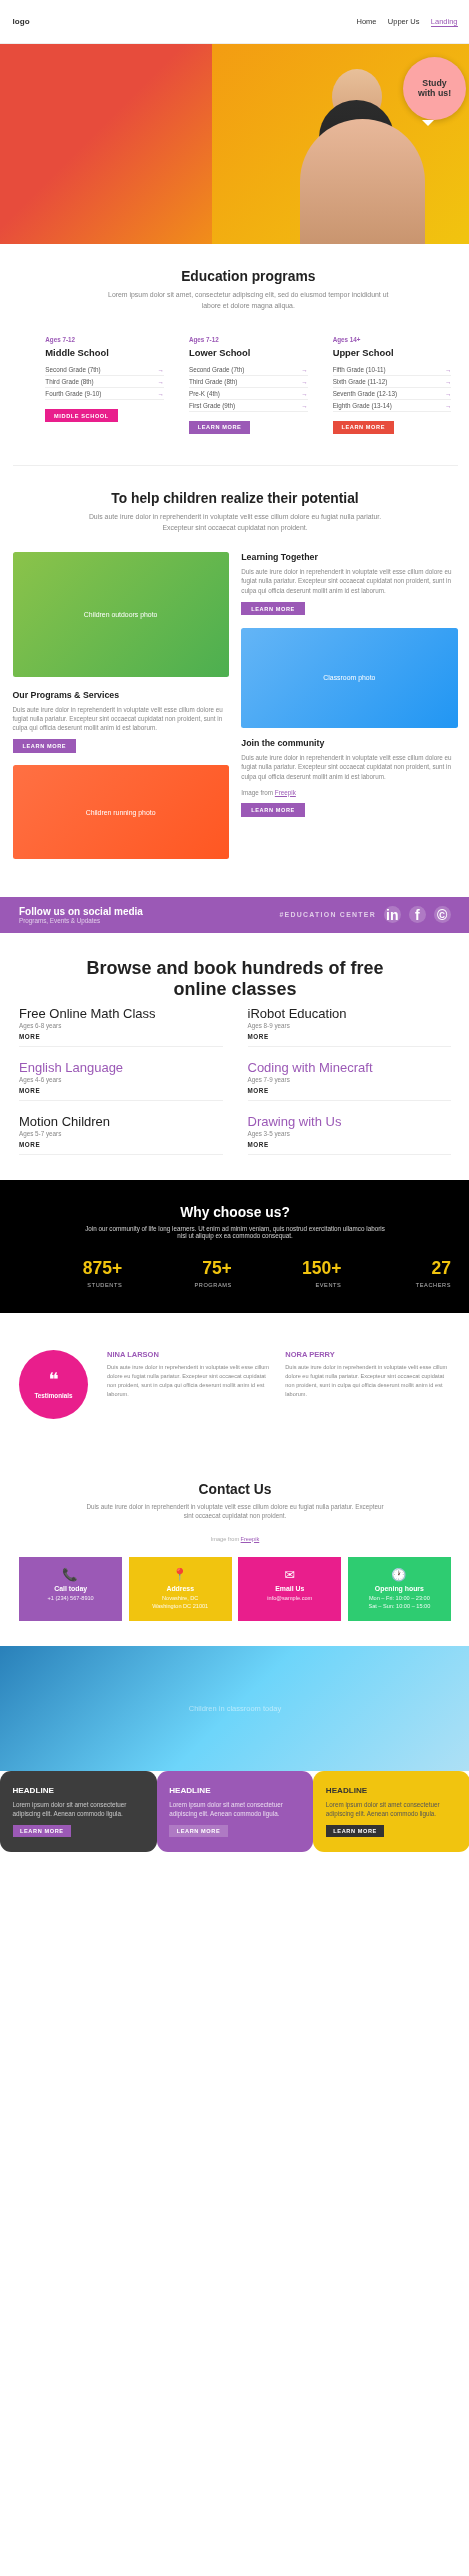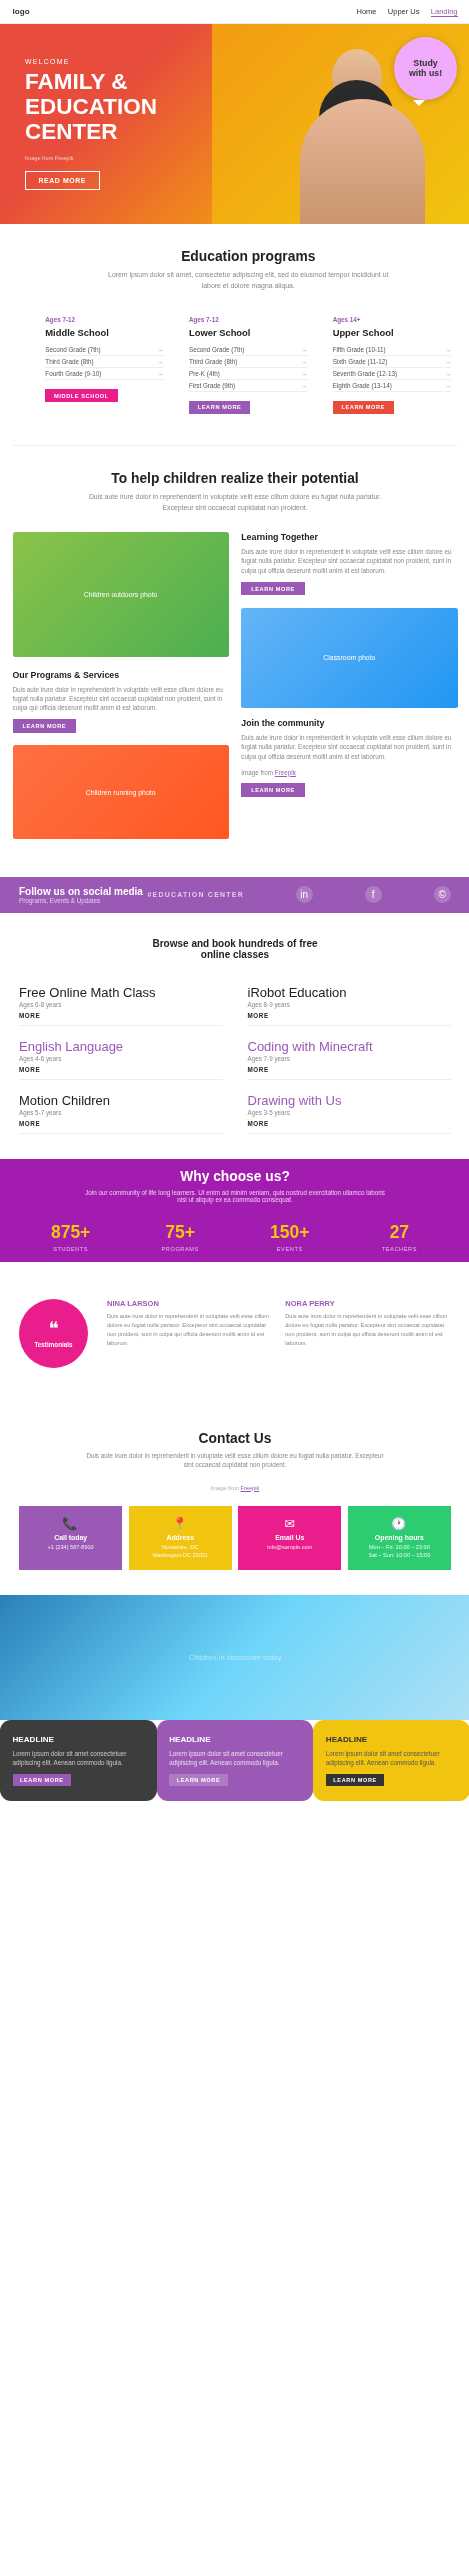--- a/index.html
+++ b/index.html
@@ -2,21 +2,21 @@
 <html style="font-size:10px"><head>
   <meta charset="utf-8">
   <style>
     * { margin: 0; padding: 0; box-sizing: border-box; }
     body { font-family: Arial, sans-serif; width: 470px; background: #fff; overflow-x: hidden; }
 
     
     nav {
       display: flex; align-items: center; justify-content: space-between;
       padding: 6.3px 12.5px; background: #fff; border-bottom: 0.6px solid #eee;
-      height: 24px;
+      height: 44px;
     }
     .nav-logo { font-weight: bold; font-size: 8.1px; color: #333; }
     .nav-links { display: flex; gap: 11.3px; }
     .nav-links a { font-size: 7.5px; color: #333; text-decoration: none; }
     .nav-links a.active { color: #9b59b6; border-bottom: 1.3px solid #9b59b6; }
 
     
     .hero {
       position: relative; height: 200px; overflow: hidden;
       display: flex; align-items: center;
@@ -35,22 +35,22 @@
     }
     .hero-welcome { font-size: 6.9px; letter-spacing: 1.3px; text-transform: uppercase; margin-bottom: 5px; }
     .hero-title { font-size: 22.5px; font-weight: 900; line-height: 1.1; text-transform: uppercase; margin-bottom: 10px; }
     .hero-image-credit { font-size: 5.6px; color: rgba(255,255,255,0.7); margin-bottom: 10px; }
     .hero-btn {
       display: inline-block; padding: 5px 12.5px; border: 1.3px solid #fff;
       color: #fff; font-size: 6.9px; font-weight: bold; text-decoration: none;
       letter-spacing: 0.6px; cursor: pointer; background: transparent;
     }
     .hero-bubble {
-      position: absolute; right: 13px; top: 12.5px; z-index: 4;
-      background: #f0abfc; border-radius: 50%; width: 63px; height: 63px;
+      position: absolute; right: 4px; top: 12.5px; z-index: 4;
+      background: #fca5a5; border-radius: 50%; width: 63px; height: 63px;
       display: flex; align-items: center; justify-content: center;
       text-align: center; font-weight: 900; font-size: 8.8px; color: #333;
       box-shadow: 0 1.3px 6.3px rgba(0,0,0,0.2);
     }
     .hero-bubble::after {
       content: ''; position: absolute; bottom: -6.3px; left: 19px;
       width: 0; height: 0;
       border-left: 6.3px solid transparent; border-right: 6.3px solid transparent;
       border-top: 6.3px solid #fff;
     }
@@ -100,39 +100,39 @@
       background: #9b59b6; padding: 8.8px 19px; display: flex;
       align-items: center; justify-content: space-between;
     }
     .social-left h3 { color: #fff; font-size: 10px; font-weight: 700; }
     .social-left p { color: rgba(255,255,255,0.7); font-size: 6.3px; }
     .social-right { display: flex; align-items: center; gap: 7.5px; }
     .social-tag { font-size: 6.9px; color: rgba(255,255,255,0.7); font-weight: bold; letter-spacing: 1.3px; }
     .social-icon {
       width: 17.5px; height: 17.5px; background: rgba(255,255,255,0.2);
       border-radius: 50%; display: flex; align-items: center; justify-content: center;
-      color: #fff; font-size: 10px; font-weight: normal; cursor: pointer; margin-left: 44px;
+      color: #fff; font-size: 14px; font-weight: bold; cursor: pointer;
     }
 
     
     .browse { background: #fff; padding: 25px 19px; }
-    .browse-title { text-align: center; font-size: 10px; font-weight: 700; color: #222; margin-bottom: 19px; }
+    .browse-title { text-align: center; font-size: 18px; font-weight: 700; color: #222; }
     .browse-grid { display: grid; grid-template-columns: 1fr 1fr; gap: 6.3px 25px; }
     .class-item { padding: 6.3px 0; border-bottom: 0.6px solid #eee; }
     .class-item h4 { font-size: 13px; font-weight: 400; color: #222; margin-bottom: 1.3px; }
     .class-item h4.purple { color: #9b59b6; }
     .class-item .age { font-size: 6.3px; color: #888; margin-bottom: 3.8px; }
     .class-more { font-size: 6.3px; font-weight: bold; color: #222; text-transform: uppercase; letter-spacing: 0.6px; cursor: pointer; }
 
     
-    .why { background: #a21caf; padding: 10px 19px; text-align: center; }
+    .why { background: #000000; padding: 25px 19px; text-align: center; }
     .why h2 { color: #fff; font-size: 13.8px; font-weight: 700; margin-bottom: 5px; }
     .why p { color: rgba(255,255,255,0.8); font-size: 6.3px; max-width: 301px; margin: 0 auto 19px; }
     .stats-grid { display: grid; grid-template-columns: 1fr 1fr 1fr 1fr; gap: 6.3px; }
-    .stat-item { text-align: center; }
+    .stat-item { text-align: right; }
     .stat-num { font-size: 17.5px; font-weight: 900; color: #f1c40f; }
     .stat-label { font-size: 5.6px; color: rgba(255,255,255,0.7); text-transform: uppercase; letter-spacing: 0.6px; margin-top: 2.5px; }
 
     
     .testimonials { background: #fff; padding: 25px 19px; }
 
     
     .contact { background: #fff; padding: 25px 19px; }
     .contact-title { text-align: center; font-size: 13.8px; font-weight: 700; color: #222; margin-bottom: 5px; }
     .contact-subtitle { text-align: center; font-size: 6.3px; color: #888; max-width: 301px; margin: 0 auto 15px; line-height: 1.5; }
@@ -238,26 +238,20 @@
   <div class="nav-links">
     <a href="#">Home</a>
     <a href="#">Upper Us</a>
     <a href="#" class="active">Landing</a>
   </div>
 </nav>
 
 <div class="hero">
   <div class="hero-bg-left"></div>
   <div class="hero-bg-right"></div>
-  <div class="hero-content">
-    <div class="hero-welcome">WELCOME</div>
-    <div class="hero-title">FAMILY &amp;<br>EDUCATION<br>CENTER</div>
-    <div class="hero-image-credit">Image from Freepik</div>
-    <button class="hero-btn">READ MORE</button>
-  </div>
 
   <div class="hero-photo-area">
     <div class="person-head"></div>
     <div class="person-body"></div>
     <div class="hero-photo-circle"></div>
   </div>
 
   <div class="hero-bubble">
     <span>Study<br>with us!</span>
   </div>

